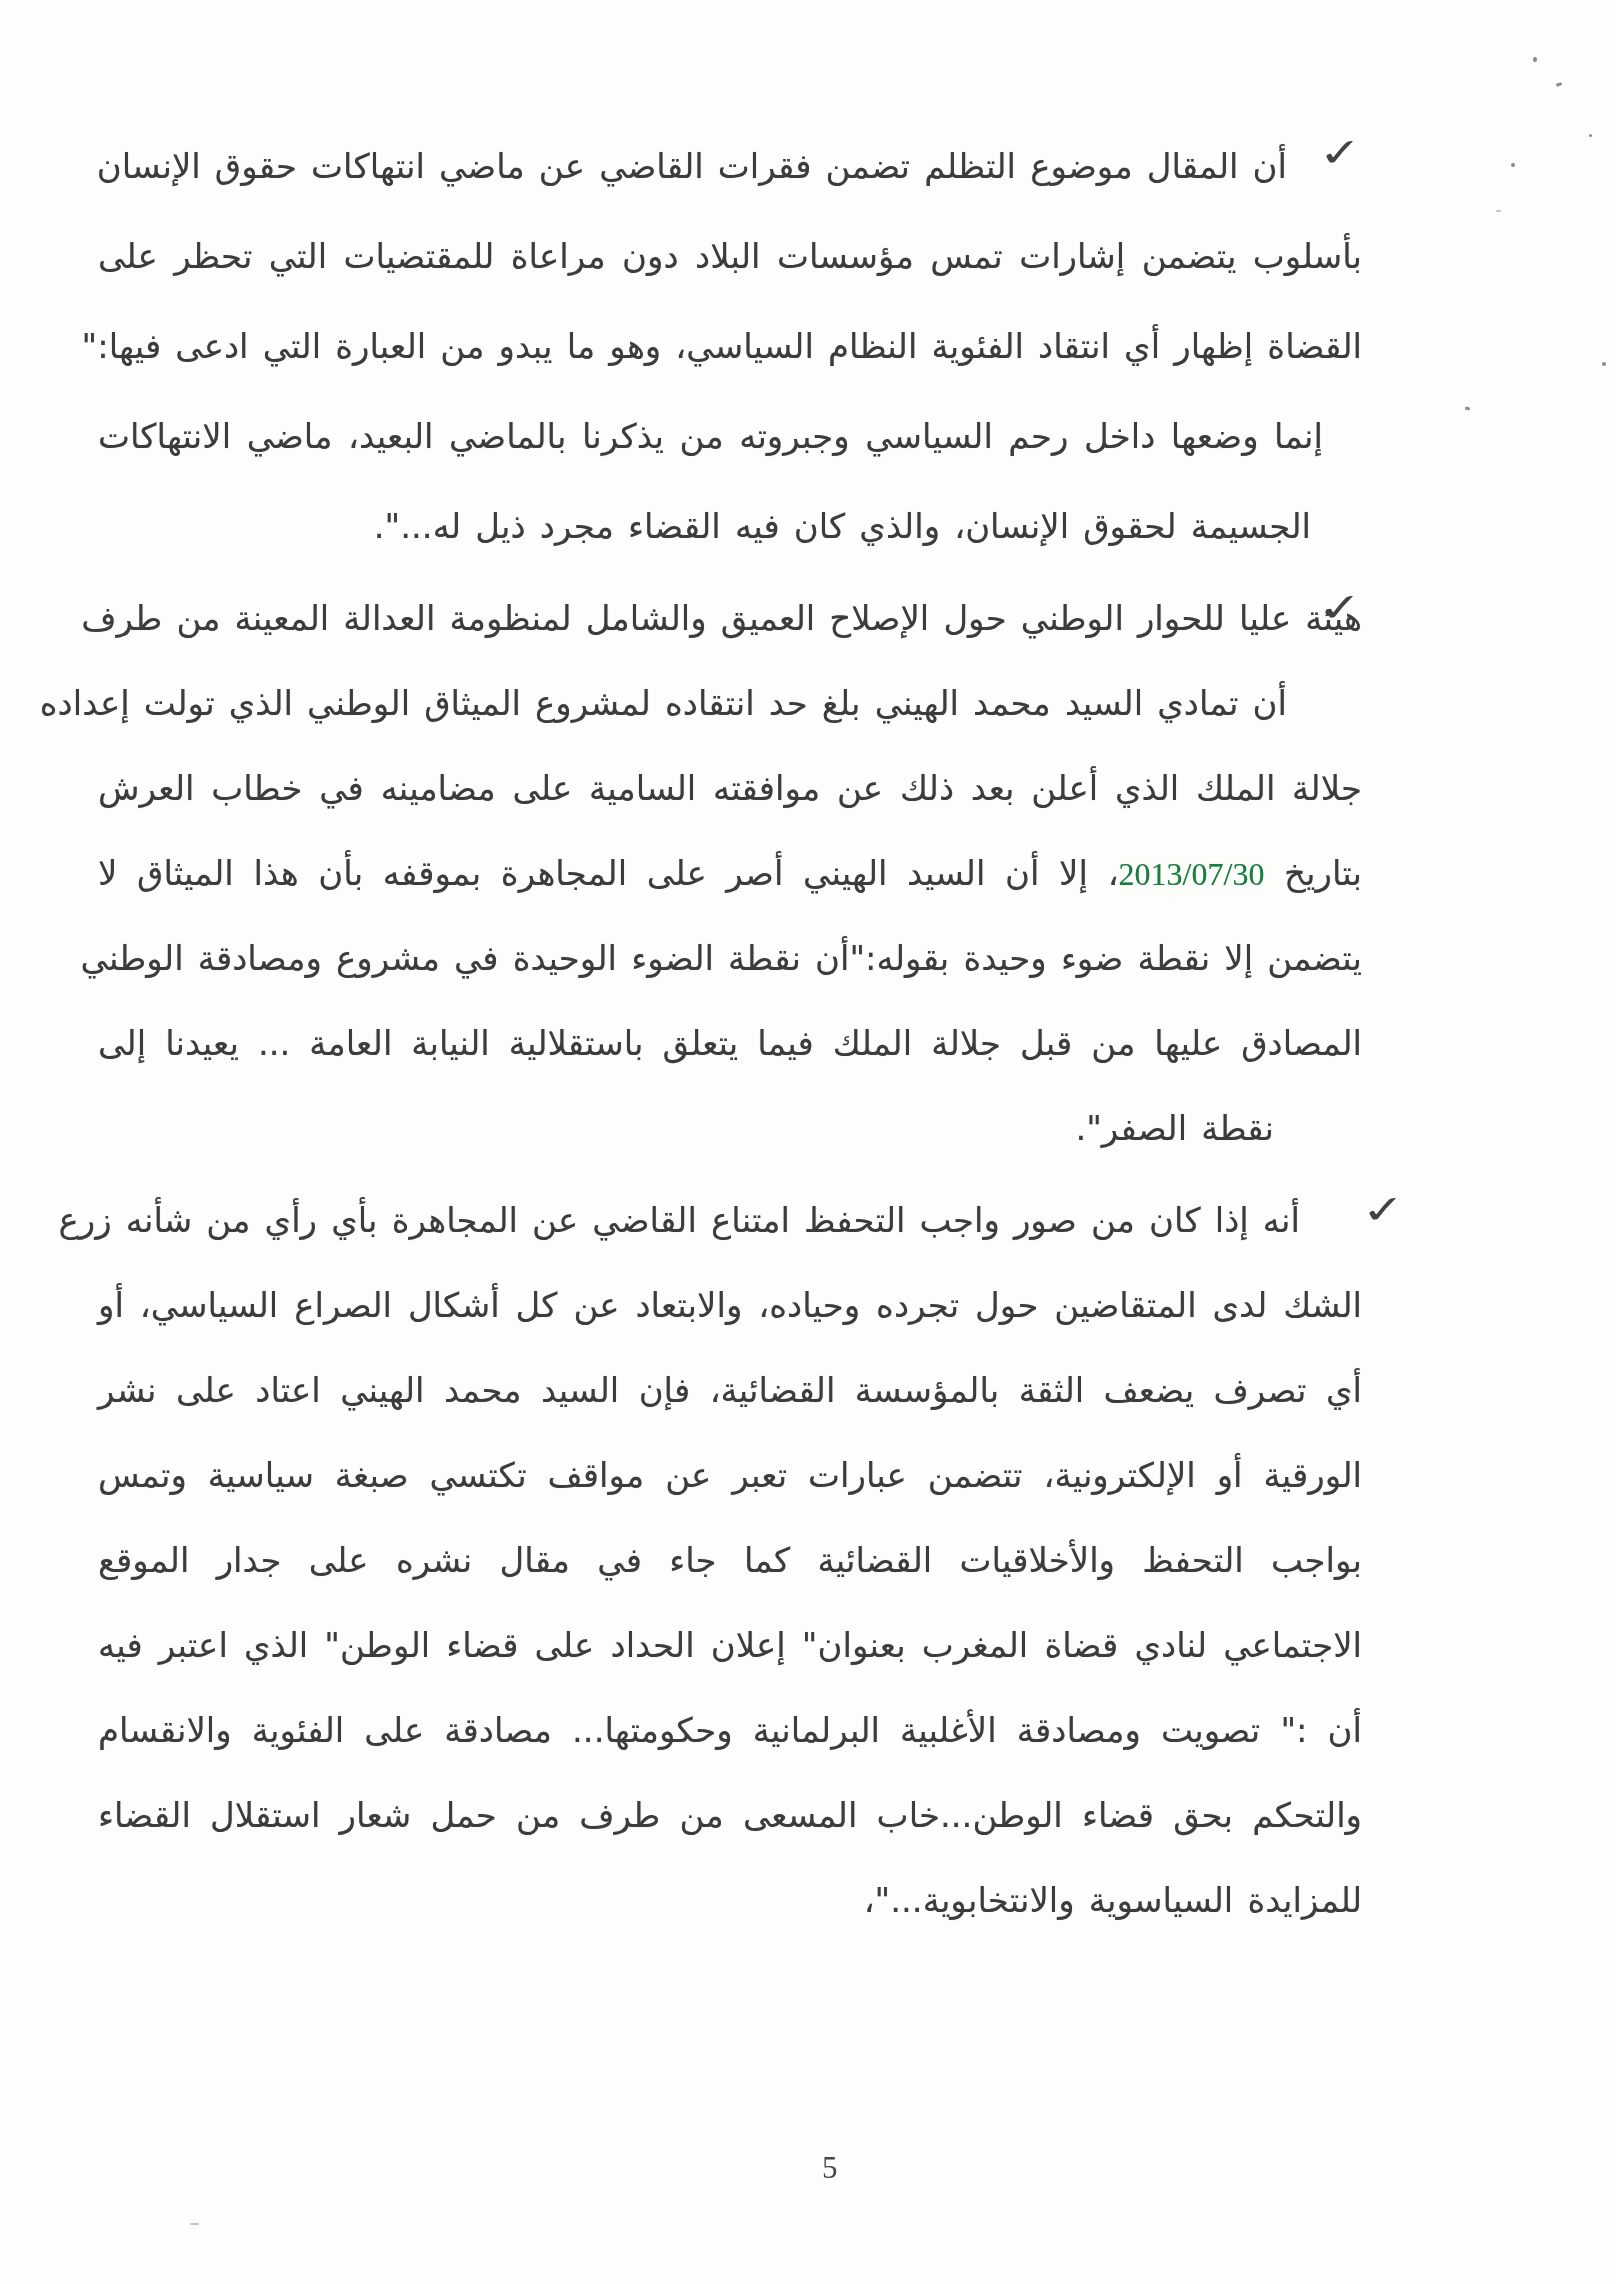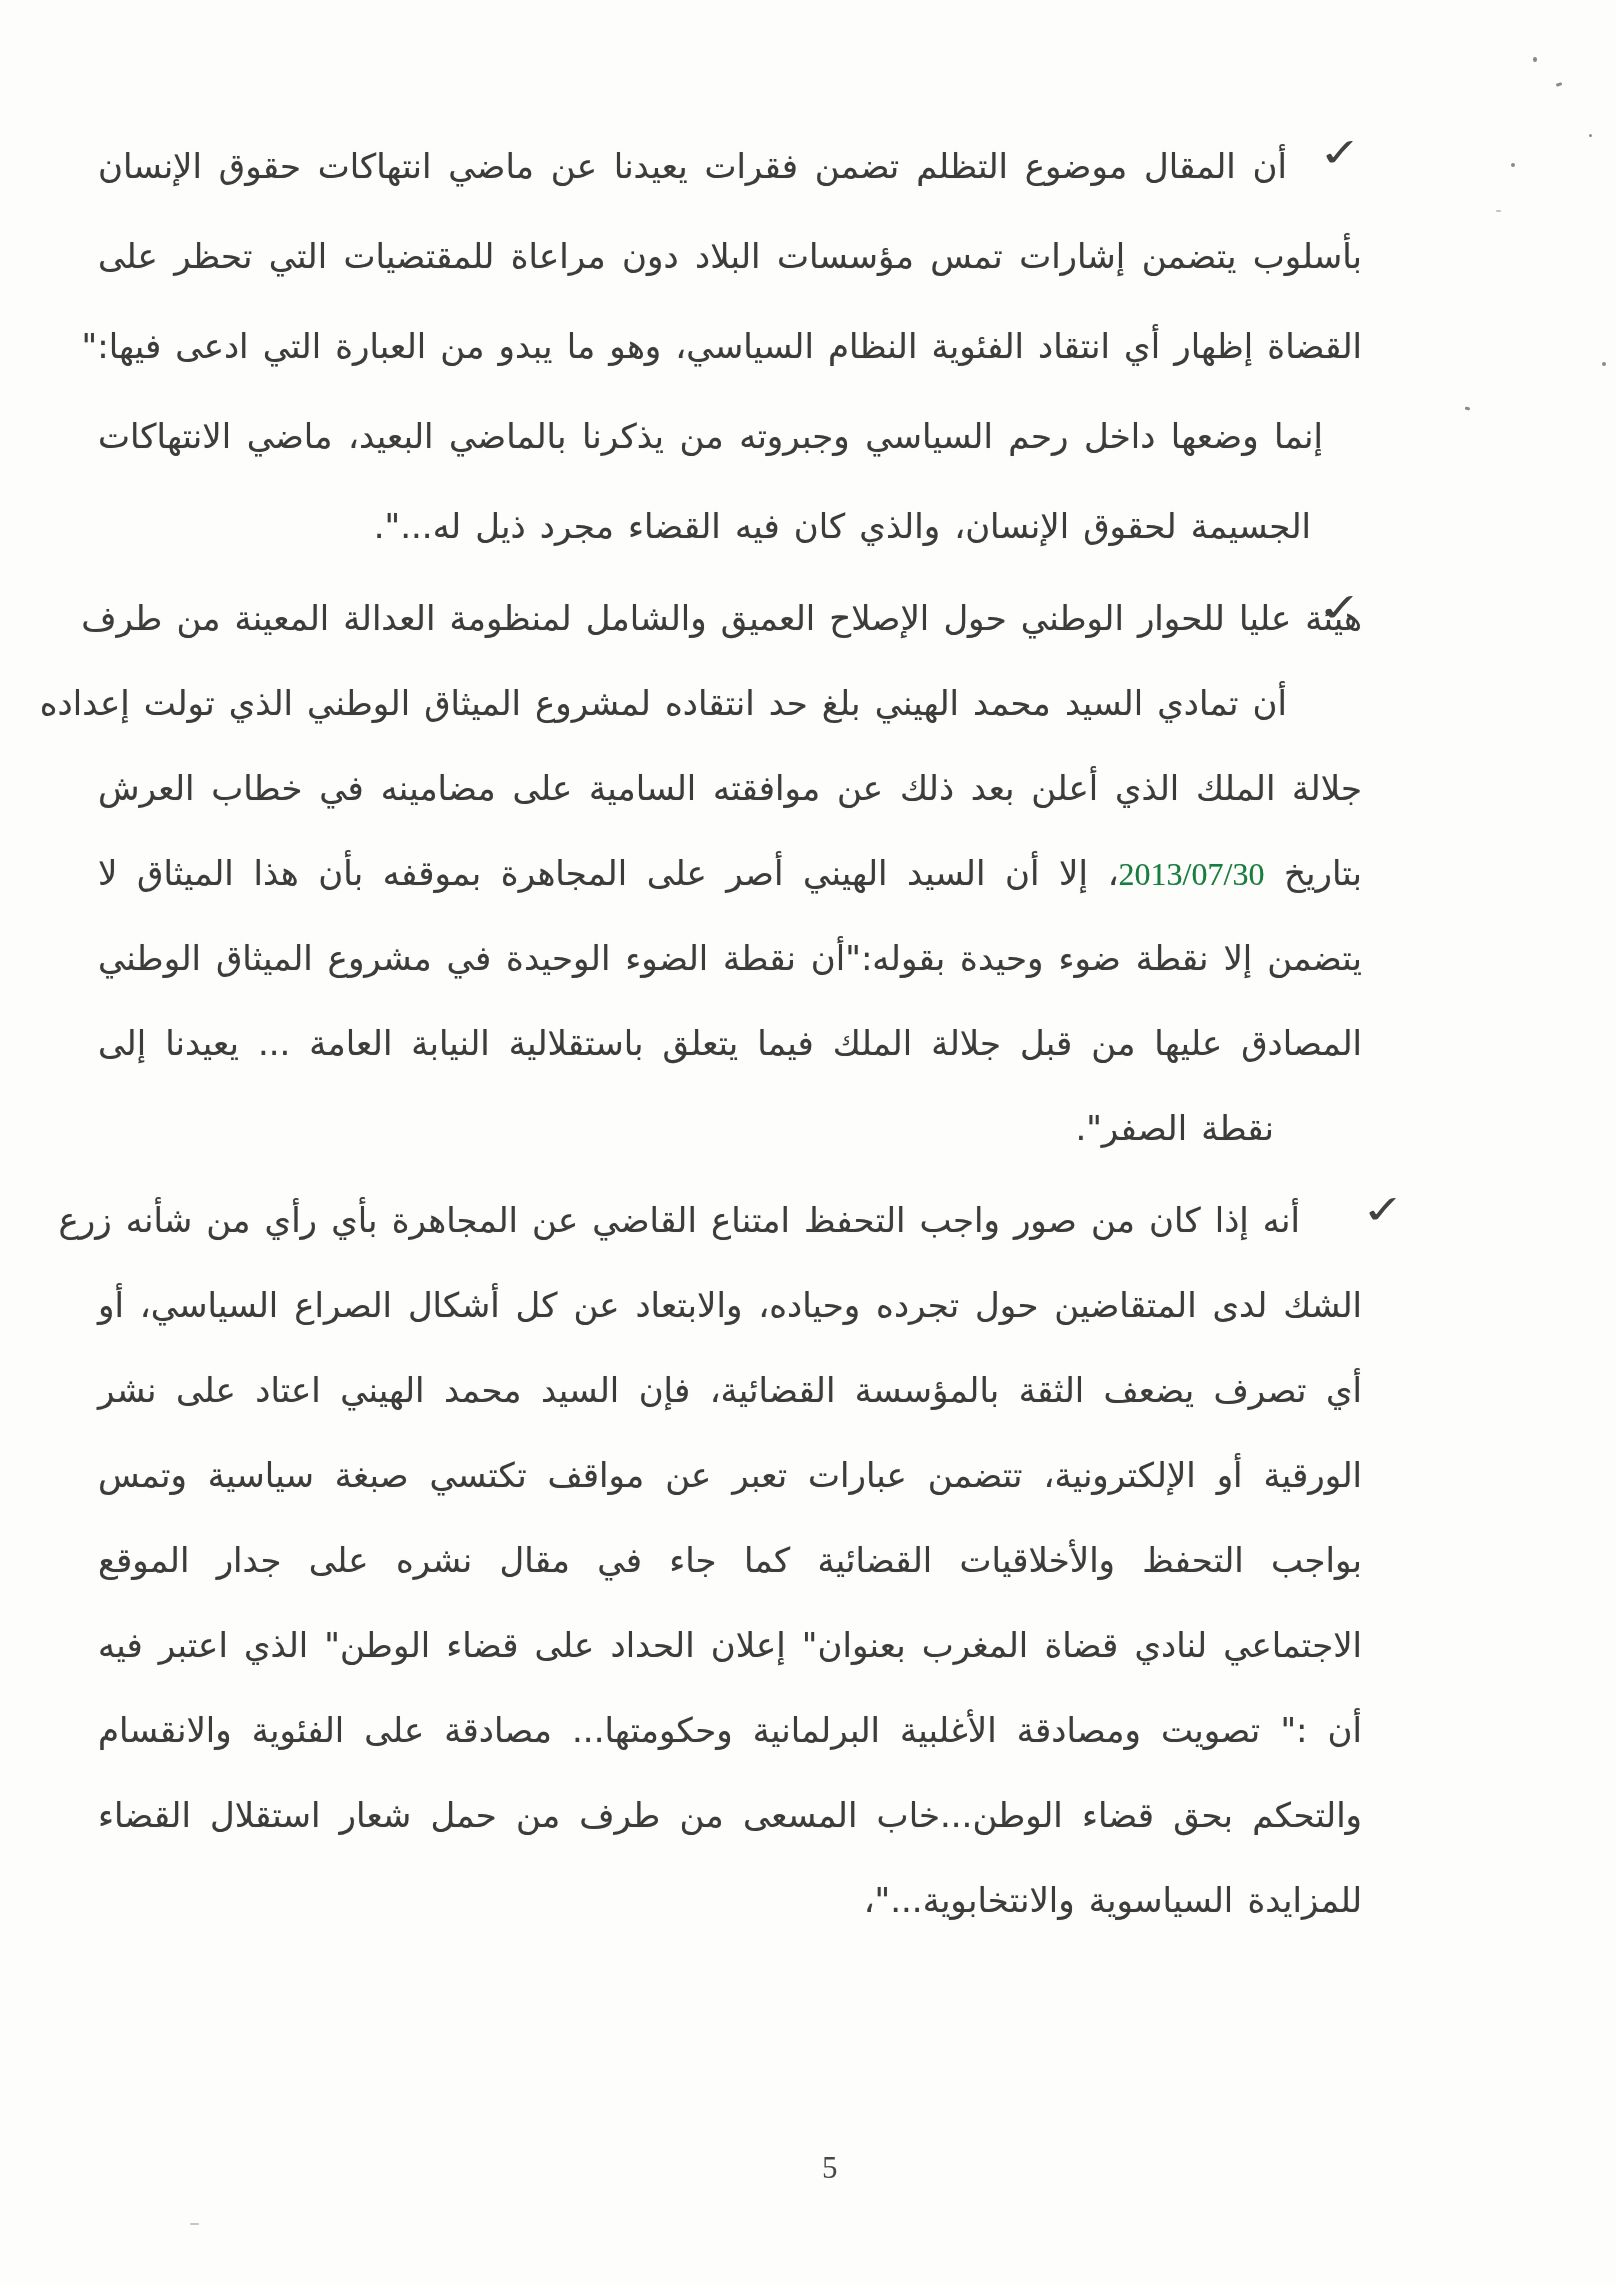--- a/index.html
+++ b/index.html
@@ -82,36 +82,36 @@
   <div class="speck" style="left:1511px; top:163px; width:3.9px;  height:3.9px;"></div>
   <div class="speck dash faint" style="left:1496px; top:210px; width:5.2px; height:2px;"></div>
   <div class="speck" style="left:1602px; top:362px; width:3.9px;  height:3.9px;"></div>
   <div class="speck dash" style="left:1465px; top:407px; width:5.2px;  height:2.6px; transform:rotate(12deg);"></div>
   <div class="speck dash faint" style="left:190px; top:2223px; width:9px; height:2px;"></div>
 
   <div class="content">
 
     <div class="para p1">
       <span class="marker">✓</span>
-      <div class="ln first">أن المقال موضوع التظلم تضمن فقرات يعيدنا عن ماضي انتهاكات حقوق الإنسان</div>
+      <div class="ln first">أن المقال موضوع التظلم تضمن فقرات القاضي عن ماضي انتهاكات حقوق الإنسان</div>
       <div class="ln">بأسلوب يتضمن إشارات تمس مؤسسات البلاد دون مراعاة للمقتضيات التي تحظر على</div>
       <div class="ln">القضاة إظهار أي انتقاد الفئوية النظام السياسي، وهو ما يبدو من العبارة التي ادعى فيها:"</div>
       <div class="ln ind-q">إنما وضعها داخل رحم السياسي وجبروته من يذكرنا بالماضي البعيد، ماضي الانتهاكات</div>
       <div class="ln last ind-sm">الجسيمة لحقوق الإنسان، والذي كان فيه القضاء مجرد ذيل له...".</div>
     </div>
 
     <div class="para p2">
       <span class="marker">✓</span>
       <div class="ln">هيئة عليا للحوار الوطني حول الإصلاح العميق والشامل لمنظومة العدالة المعينة من طرف</div>
       <div class="ln first">أن تمادي السيد محمد الهيني بلغ حد انتقاده لمشروع الميثاق الوطني الذي تولت إعداده</div>
       <div class="ln">جلالة الملك الذي أعلن بعد ذلك عن موافقته السامية على مضامينه في خطاب العرش</div>
       <div class="ln">
         <span>بتاريخ </span><span class="date">2013/07/30</span><span>، إلا أن السيد الهيني أصر على المجاهرة بموقفه بأن هذا الميثاق لا</span>
       </div>
-      <div class="ln">يتضمن إلا نقطة ضوء وحيدة بقوله:"أن نقطة  الضوء الوحيدة  في مشروع الميثاق الوطني</div>
+      <div class="ln">يتضمن إلا نقطة ضوء وحيدة بقوله:"أن نقطة  الضوء الوحيدة  في مشروع ومصادقة الوطني</div>
       <div class="ln">المصادق عليها من قبل جلالة الملك فيما يتعلق باستقلالية النيابة العامة ... يعيدنا إلى</div>
       <div class="ln last ind-md">نقطة الصفر".</div>
     </div>
 
     <div class="para p3">
       <span class="marker">✓</span>
       <div class="ln first">أنه إذا كان من صور واجب التحفظ امتناع القاضي عن المجاهرة بأي رأي من شأنه زرع</div>
       <div class="ln">الشك لدى المتقاضين حول تجرده وحياده، والابتعاد عن كل أشكال الصراع السياسي، أو</div>
       <div class="ln">أي تصرف يضعف الثقة بالمؤسسة القضائية، فإن السيد محمد الهيني اعتاد على نشر</div>
       <div class="ln">الورقية أو الإلكترونية، تتضمن عبارات تعبر عن مواقف تكتسي صبغة سياسية وتمس</div>

